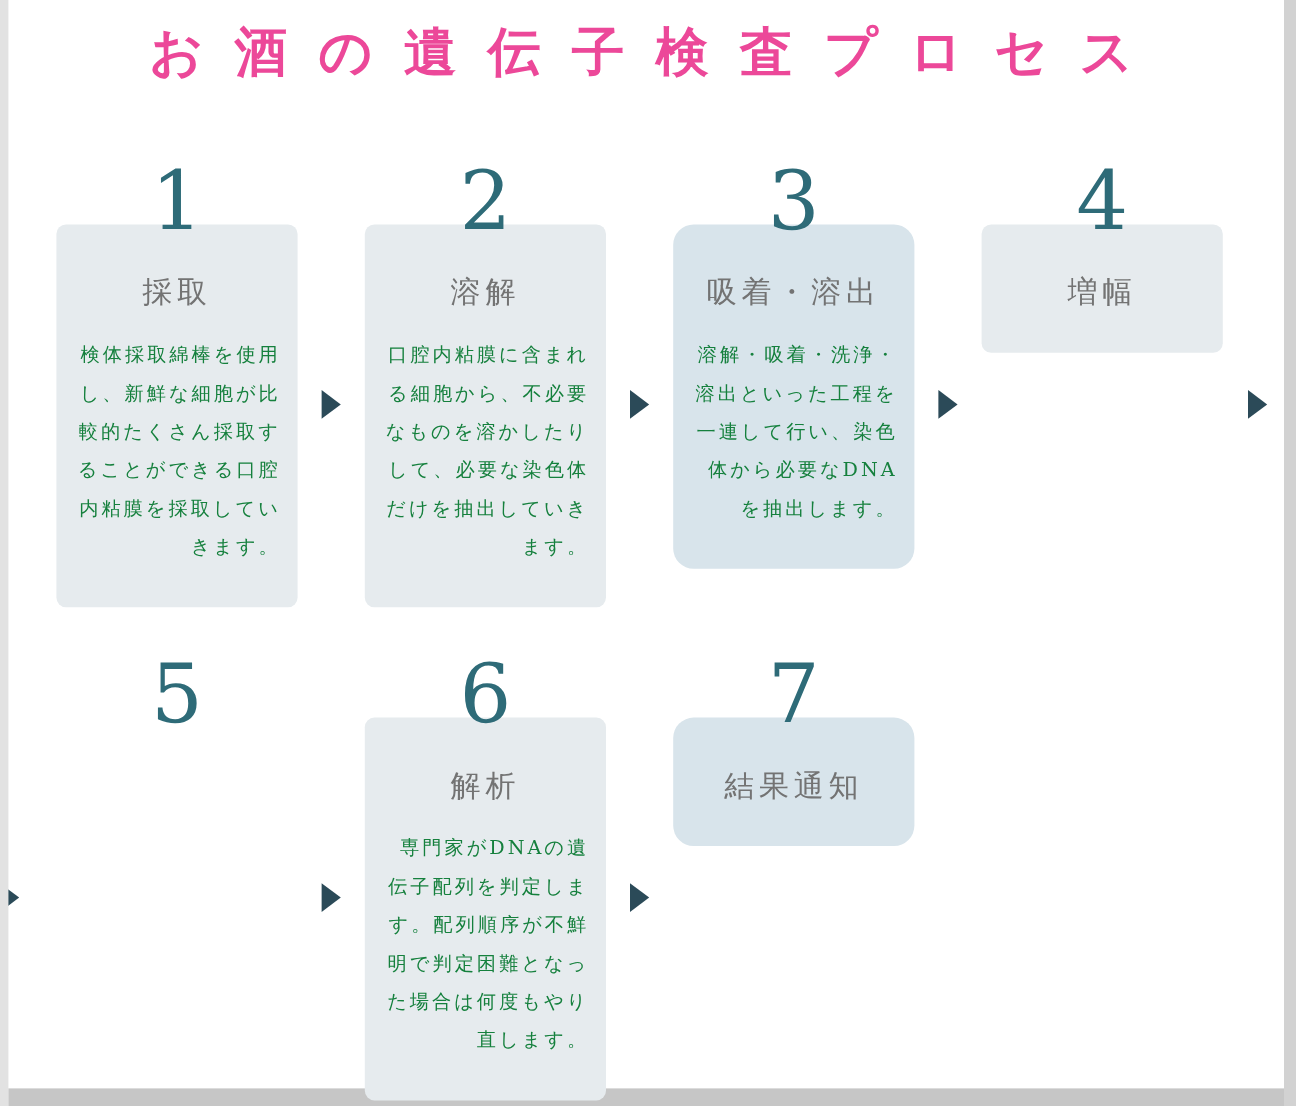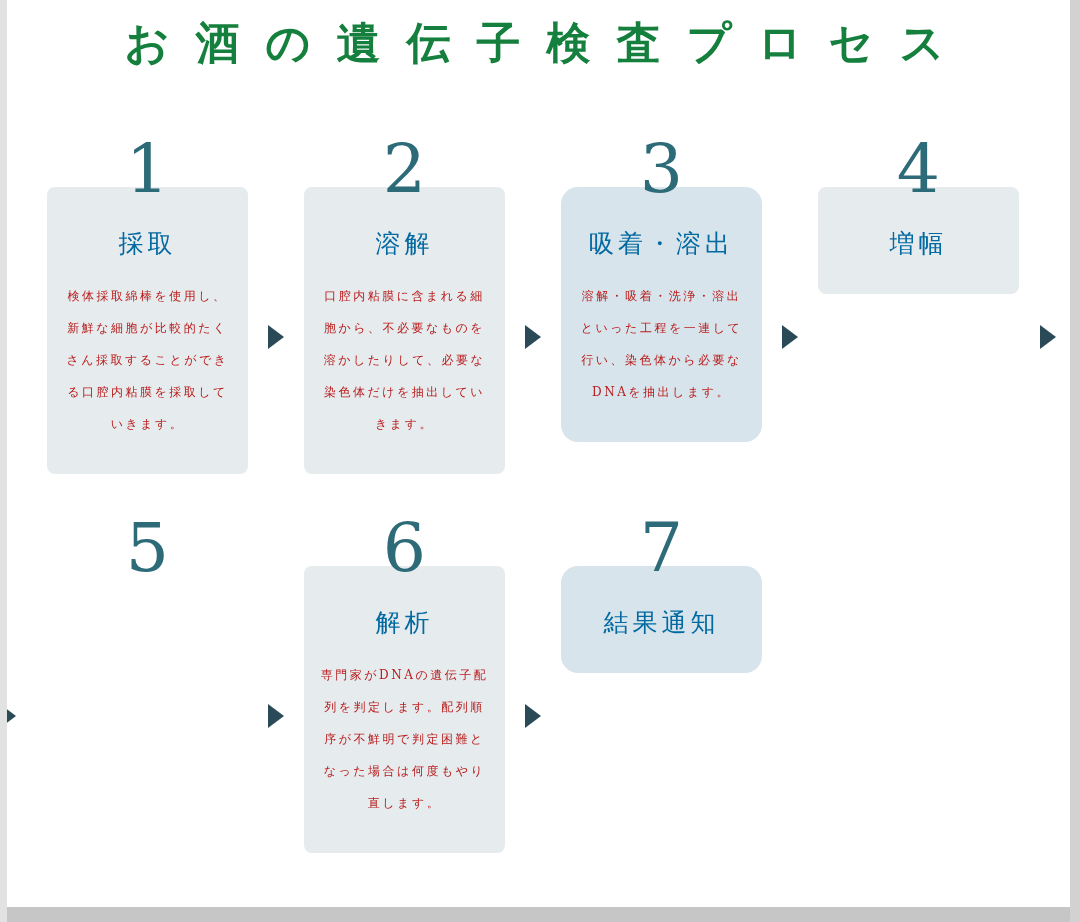--- a/index.html
+++ b/index.html
@@ -27,21 +27,21 @@
     background: #c6c6c6;
   }
   .page-title {
     margin: 0;
     padding-top: 14px;
     padding-left: 18px; 
     text-align: center;
     font-size: 44px;
     font-weight: 600;
     letter-spacing: 26px;
-    color: #15803d;
+    color: #ec4899;
     white-space: nowrap;
   }
   .flow {
     position: relative;
   }
   .row {
     position: relative;
     display: flex;
     align-items: flex-start;
     padding-left: 40px;
@@ -71,30 +71,30 @@
     padding: 40px 14px 34px 14px;
     position: relative;
     z-index: 1;
   }
   .card--light { background: #e6ebee; }
   .card--blue  { background: #d8e4eb; border-radius: 17px; }
   .step-title {
     text-align: center;
     font-size: 25px;
     letter-spacing: 4px;
-    color: #0369a1;
+    color: #737373;
     white-space: nowrap;
   }
   .step-desc {
     margin: 20px 0 0 0;
-    font-size: 12px;
+    font-size: 16px;
     line-height: 32px;
     letter-spacing: 2.5px;
-    color: #b91c1c;
-    text-align: center;
+    color: #15803d;
+    text-align: right;
   }
   .gap {
     width: 56px;
     display: flex;
     justify-content: center;
     margin-top: 190px;
     flex: 0 0 auto;
   }
   .arrow {
     width: 0;

